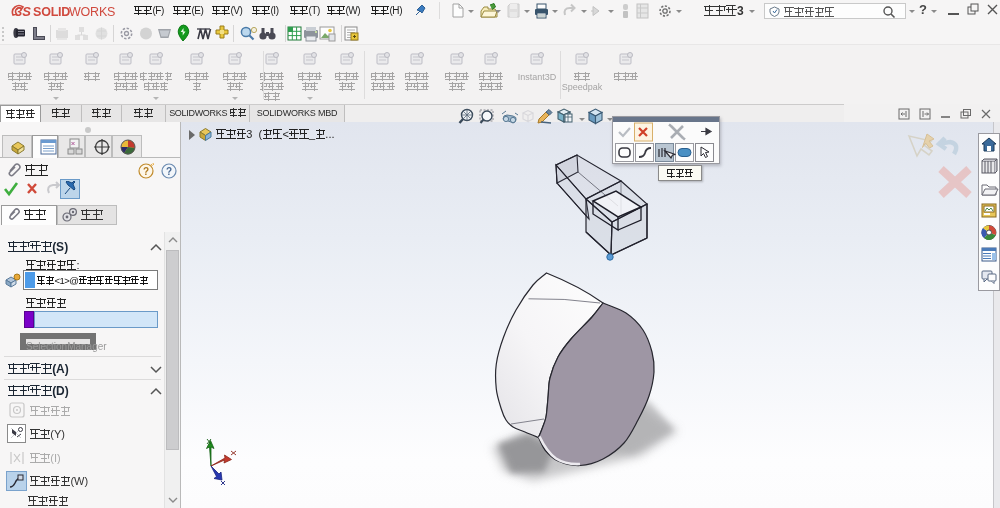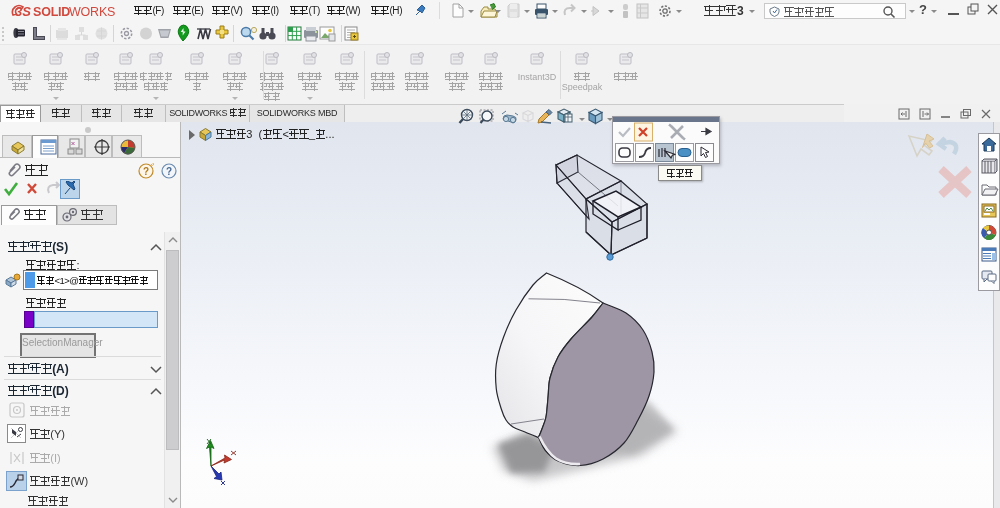--- a/index.html
+++ b/index.html
@@ -437,21 +437,21 @@
           <path d="M12 8 v4 l-5 3 v-4 z" fill="#d0dce8" stroke="#5a7a9a"></path>
           <circle cx="13" cy="5" r="3" fill="#e8a83a" stroke="#a87a1a"></circle>
         </svg>
       <div class="abs" style="left:23px;top:148px;width:135px;height:20px;background:#fff;border:1px solid #7a7a7a">
         <div class="abs" style="left:1px;top:1px;width:10px;height:16px;background:#4d9be8"></div>
         <div class="abs" style="left:13px;top:4px;font-size:9.5px;color:#111;white-space:nowrap;letter-spacing:-0.5px"><i class="z"></i><i class="z"></i>&lt;1&gt;@<i class="z"></i><i class="z"></i><i class="z"></i><i class="z"></i><i class="z"></i><i class="z"></i><i class="z"></i><i class="z"></i></div>
       </div>
       <div class="abs" style="left:26px;top:175px;font-size:11px;color:#222"><i class="z"></i><i class="z"></i><i class="z"></i><i class="z"></i></div>
       <div class="abs" style="left:24px;top:189px;width:10px;height:17px;background:#7a00c8;border:1px solid #5a0090"></div>
       <div class="abs" style="left:34px;top:189px;width:124px;height:17px;background:#d2e6f8;border:1px solid #6a9ac8"></div>
-      <div class="abs" style="left:20px;top:211px;width:76px;height:25px;background:#e6e5e5;border:2px solid #737373;color:#9a9a9a;font-size:10px;text-align:center;line-height:15px">SelectionManager</div>
+      <div class="abs" style="left:20px;top:211px;width:76px;height:17px;background:#e6e5e5;border:6px solid #737373;color:#9a9a9a;font-size:10px;text-align:center;line-height:15px">SelectionManager</div>
       <div class="abs" style="left:4px;top:234px;width:157px;height:1px;background:#dcdbdb"></div>
 
       <div class="abs" style="left:8px;top:240px;font-size:12px;font-weight:bold;color:#1b2633"><i class="z"></i><i class="z"></i><i class="z"></i><i class="z"></i>(A)</div>
       <svg class="abs" style="left:150px;top:243px" width="12" height="9">
           <path d="M1 2 l5 5 l5 -5" stroke="#555" fill="none" stroke-width="1.5"></path>
         </svg>
       <div class="abs" style="left:4px;top:257px;width:157px;height:1px;background:#dcdbdb"></div>
 
       <div class="abs" style="left:8px;top:262px;font-size:12px;font-weight:bold;color:#1b2633"><i class="z"></i><i class="z"></i><i class="z"></i><i class="z"></i>(D)</div>
       <svg class="abs" style="left:150px;top:265px" width="12" height="9">

